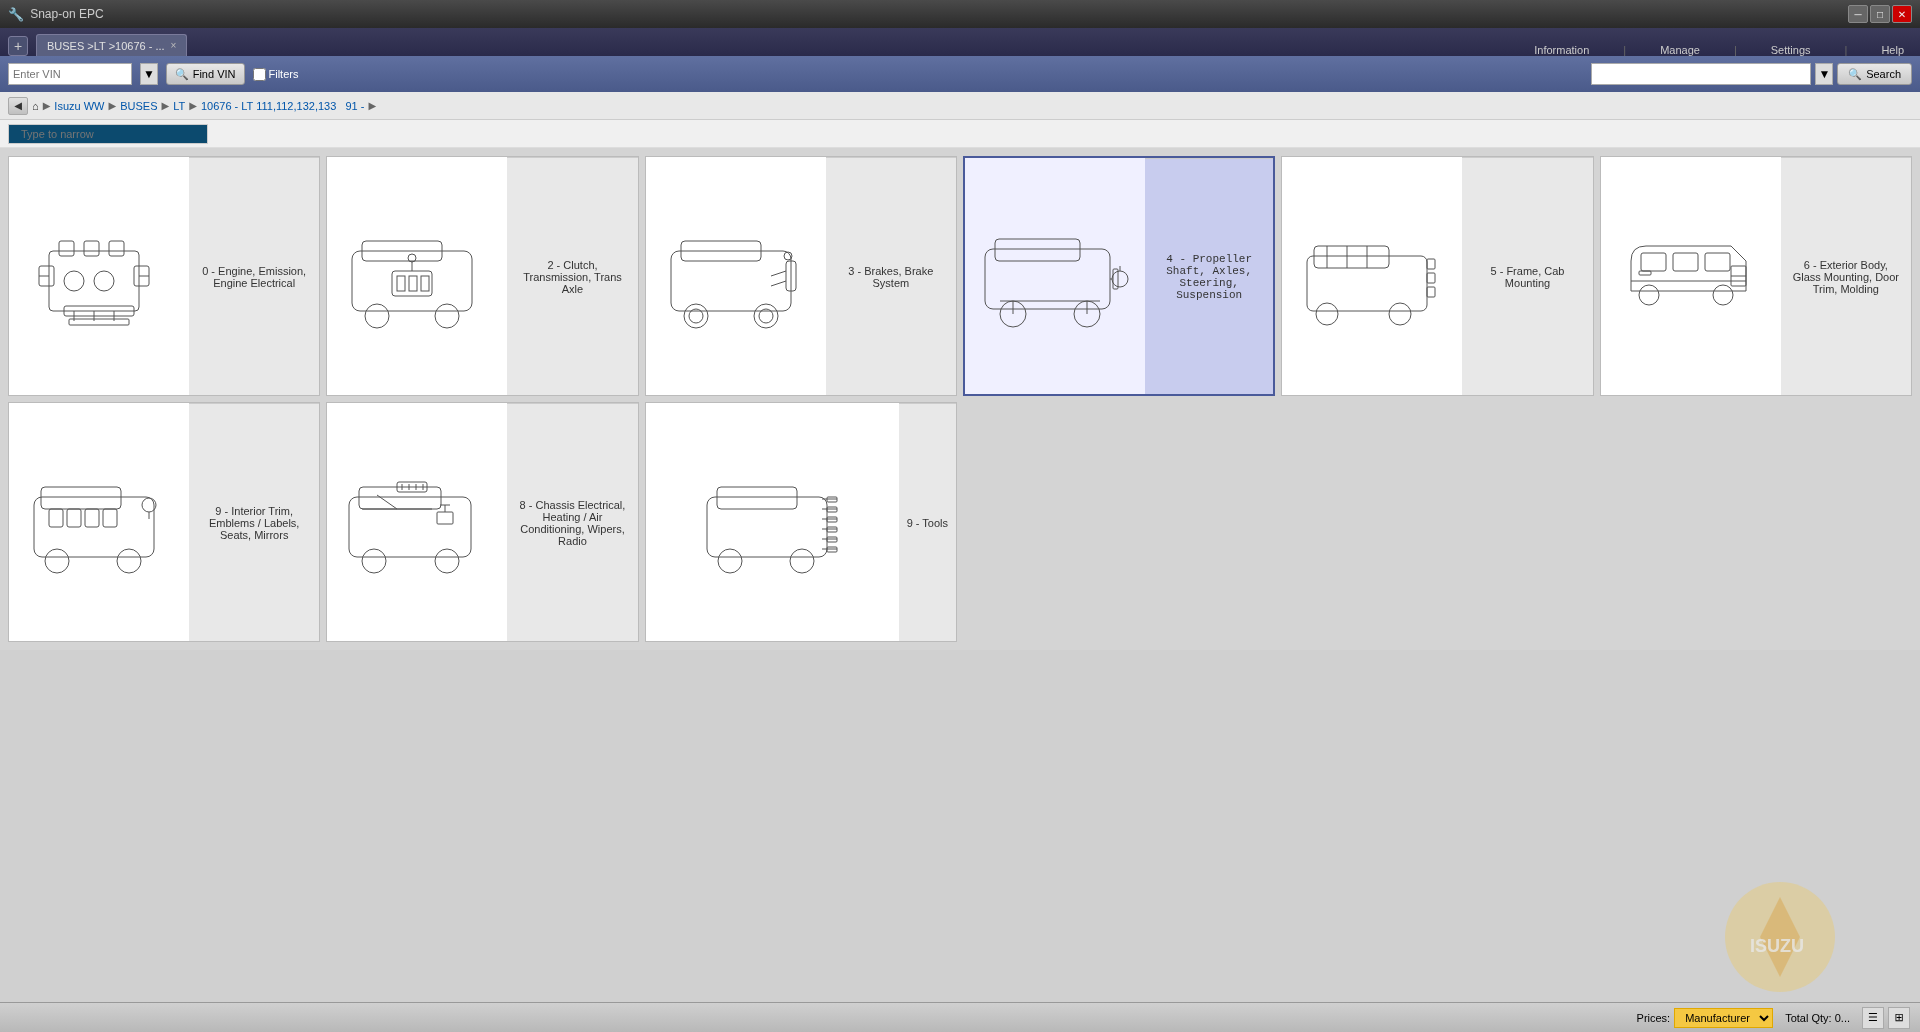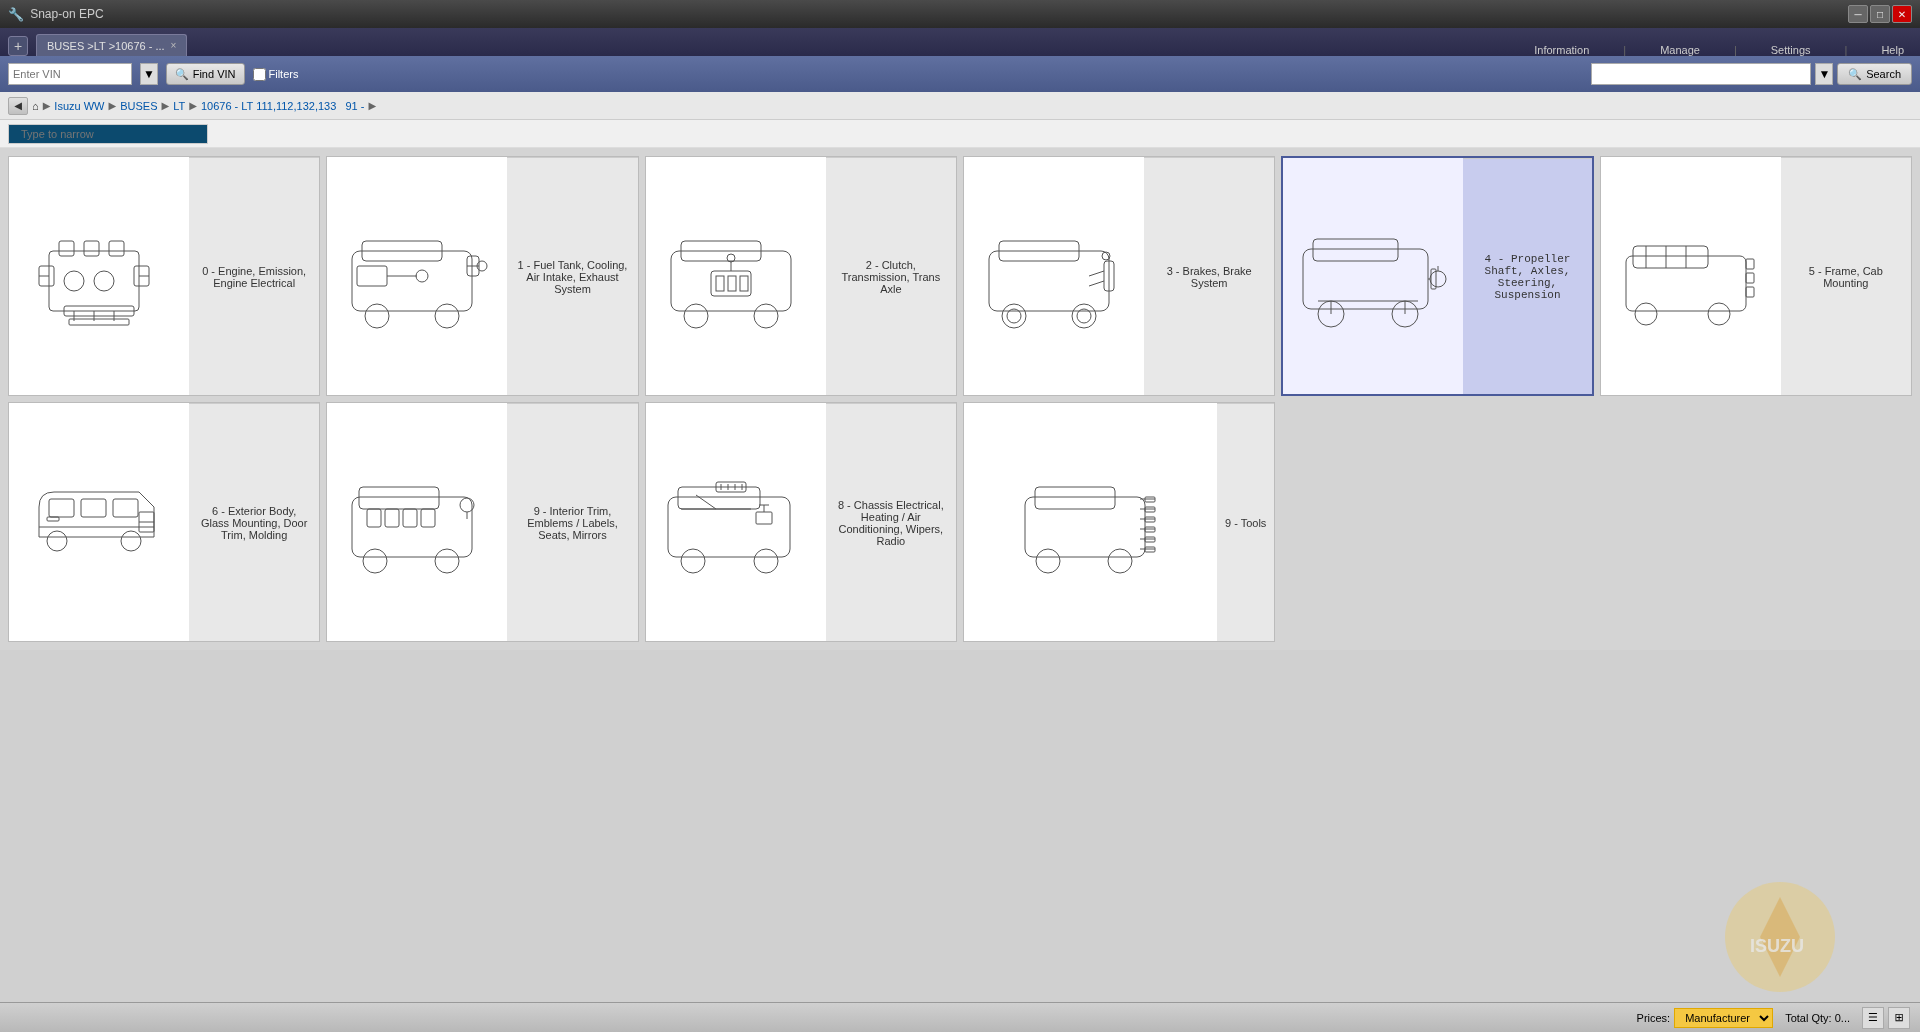--- a/index.html
+++ b/index.html
@@ -326,38 +326,20 @@
         <rect x="45" y="95" width="70" height="10" rx="2"></rect>
         <line x1="55" y1="100" x2="55" y2="110"></line>
         <line x1="75" y1="100" x2="75" y2="110"></line>
         <line x1="95" y1="100" x2="95" y2="110"></line>
         <rect x="50" y="108" width="60" height="6" rx="1"></rect>
       </svg>
     </div>
     <div class="tile-label">0 - Engine, Emission, Engine Electrical</div>
   </div>
 
-  <div class="category-tile">
-    <div class="tile-image">
-      <svg class="part-svg" viewBox="0 0 160 130" fill="none" stroke="#555" stroke-width="1">
-
-        <rect x="15" y="40" width="120" height="60" rx="8"></rect>
-        <rect x="25" y="30" width="80" height="20" rx="4"></rect>
-        <ellipse cx="40" cy="105" rx="12" ry="12"></ellipse>
-        <ellipse cx="110" cy="105" rx="12" ry="12"></ellipse>
-        <rect x="130" y="45" width="12" height="20" rx="3"></rect>
-        <line x1="130" y1="55" x2="142" y2="55"></line>
-        <circle cx="145" cy="55" r="5"></circle>
-        <rect x="20" y="55" width="30" height="20" rx="2"></rect>
-        <line x1="50" y1="65" x2="80" y2="65"></line>
-        <circle cx="85" cy="65" r="6"></circle>
-      </svg>
-    </div>
-    <div class="tile-label">1 - Fuel Tank, Cooling, Air Intake, Exhaust System</div>
-  </div>
 
   <div class="category-tile">
     <div class="tile-image">
       <svg class="part-svg" viewBox="0 0 160 130" fill="none" stroke="#555" stroke-width="1">
 
         <rect x="15" y="40" width="120" height="60" rx="8"></rect>
         <rect x="25" y="30" width="80" height="20" rx="4"></rect>
         <ellipse cx="40" cy="105" rx="12" ry="12"></ellipse>
         <ellipse cx="110" cy="105" rx="12" ry="12"></ellipse>
         <rect x="55" y="60" width="40" height="25" rx="3"></rect>

